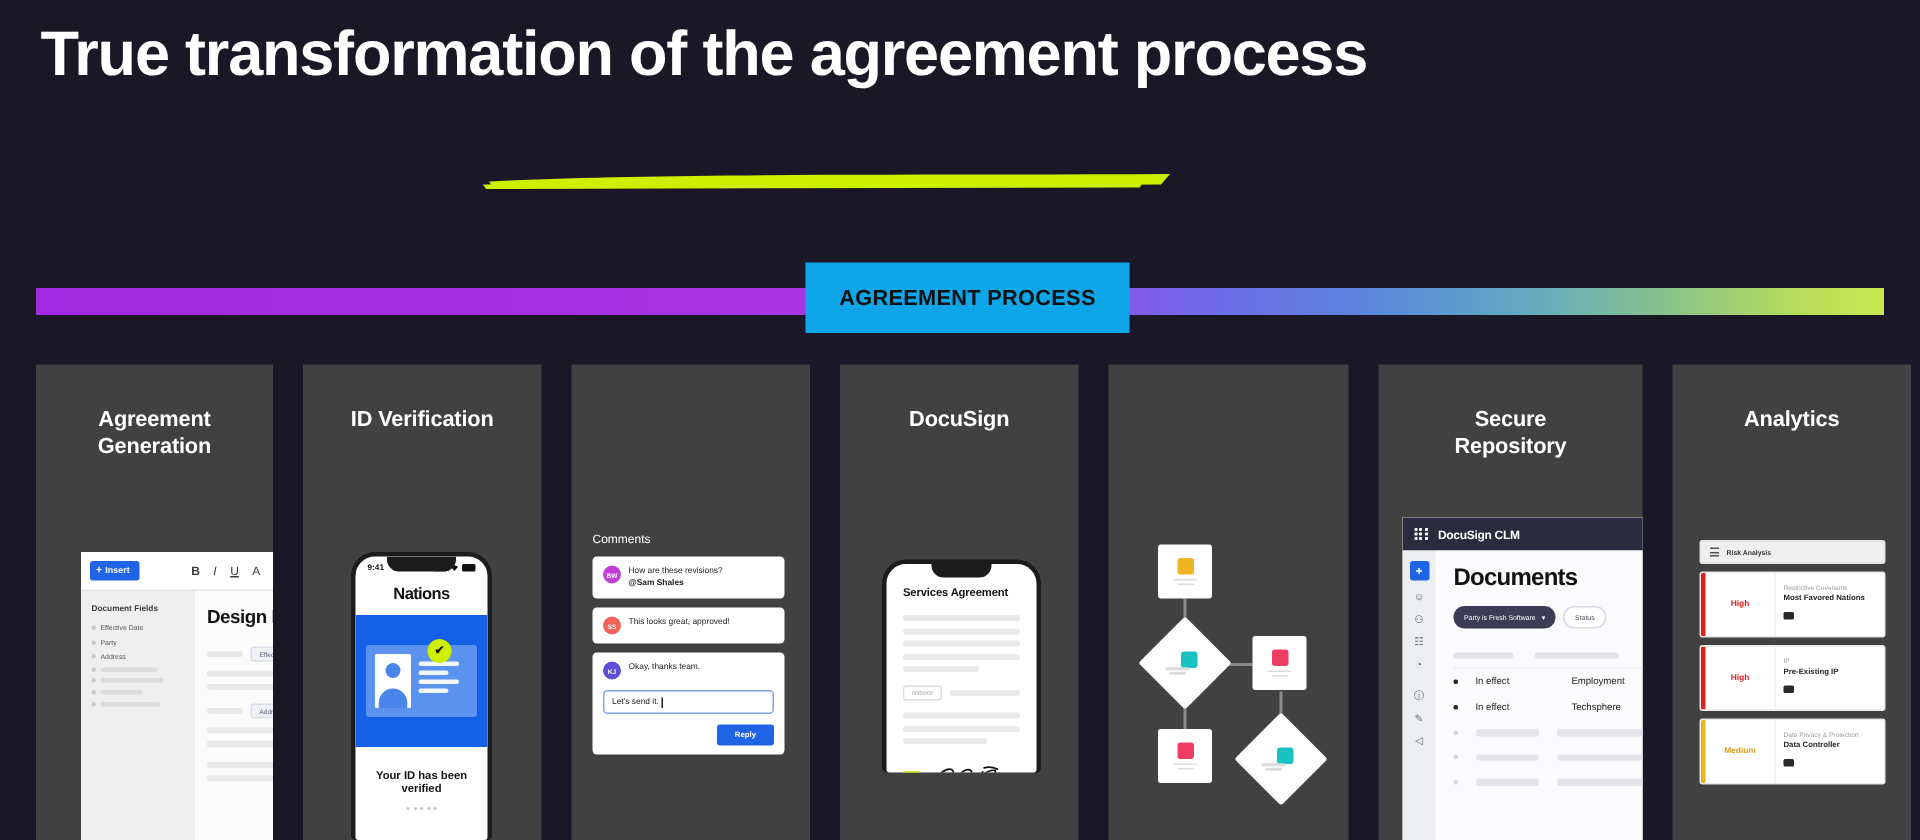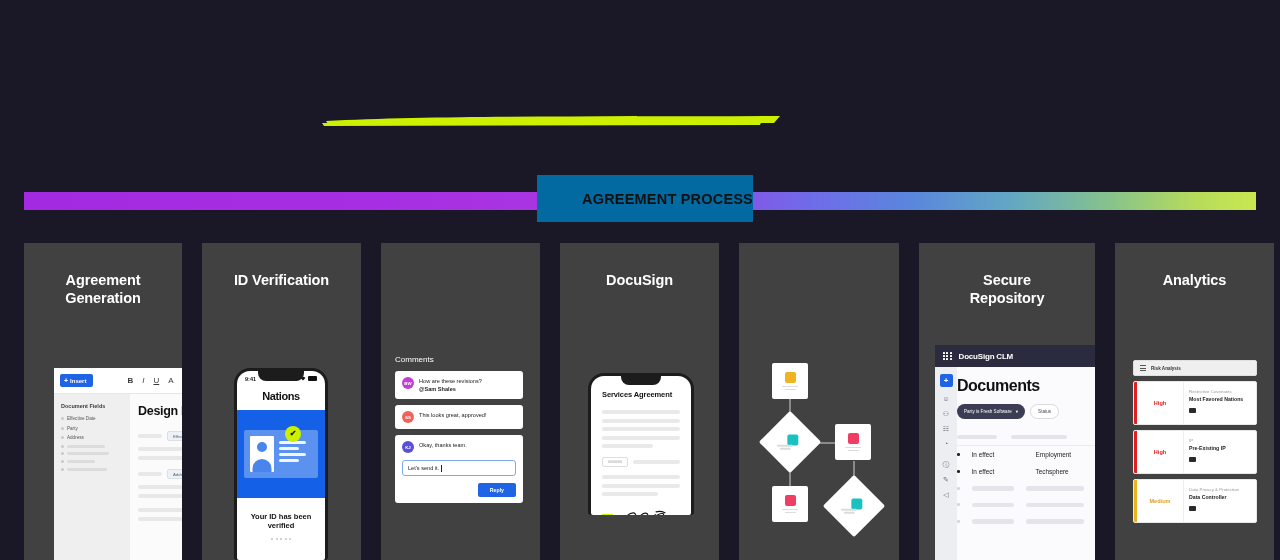--- a/index.html
+++ b/index.html
@@ -32,22 +32,22 @@
   .progress-bar {
     width: 100%; height: 100%;
     background: linear-gradient(90deg,
       #a32ae0 0%, #a72ee2 28%, #a935e2 42%,
       #8b4ee6 56%, #6f6ce9 64%, #5a86dd 72%,
       #62a7c4 80%, #86c28d 88%, #b6db5c 95%, #c9e84f 100%);
   }
   .badge {
     position: absolute; left: 537px; top: 175px;
     width: 216px; height: 47px;
-    background: #0369a1;
-    display: flex; align-items: center; justify-content: flex-end;
+    background: #0ea5e9;
+    display: flex; align-items: center; justify-content: center;
   }
   .badge span {
     color: #111111; font-size: 14.5px; font-weight: 700;
     letter-spacing: 0.2px;
   }
 
   
   .cards {
     position: absolute; left: 24px; top: 243px;
     width: 1236px; height: 317px;
@@ -215,21 +215,21 @@
     height: 22px; background: #2b2b40; display: flex; align-items: center;
     padding: 0 8px; gap: 7px;
   }
   .grid-icon { display: grid; grid-template-columns: repeat(3,2px); gap: 1.3px; }
   .grid-icon i { width: 2px; height: 2px; background: #ffffff; display: block; border-radius: .5px; }
   .clm-brand { color: #fff; font-size: 8px; font-weight: 700; letter-spacing: -0.2px; }
   .clm-body { display: flex; height: 193px; }
   .clm-rail { width: 22px; background: #eceef2; padding-top: 7px; display: flex; flex-direction: column; align-items: center; gap: 8px; }
   .rail-add { width: 13px; height: 13px; background: #1f64e5; border-radius: 2px; color: #fff; font-size: 8px; line-height: 13px; text-align: center; font-weight: 700; }
   .rail-ico { font-size: 7px; color: #6b6b78; line-height: 1; }
-  .clm-main { flex: 1; padding: 10px 10px 0 0; background: #fbfbfd; }
+  .clm-main { flex: 1; padding: 10px 10px 0 12px; background: #fbfbfd; }
   .clm-h1 { font-size: 16px; font-weight: 700; color: #111; letter-spacing: -0.5px; margin-bottom: 9px; }
   .clm-filters { display: flex; gap: 5px; margin-bottom: 10px; }
   .f-pill { background: #3c3c55; color: #ffffff; font-size: 4.6px; border-radius: 20px; padding: 4px 7px; display: flex; align-items: center; gap: 4px; white-space: nowrap; }
   .f-pill.ghost { background: #ffffff; border: 1px solid #d9d9e0; color: #4a4a58; }
   .clm-skelrow { display: flex; gap: 14px; padding: 6px 0; border-bottom: 1px solid #ececf0; }
   .clm-skelrow i { display: block; height: 4px; background: #e4e4ea; border-radius: 2px; }
   .clm-row { display: flex; gap: 12px; align-items: center; padding: 5px 0; }
   .clm-bullet { width: 2.6px; height: 2.6px; border-radius: 50%; background: #222; flex: 0 0 auto; }
   .clm-cell { font-size: 6.4px; color: #222; white-space: nowrap; }
   .clm-cell.w1 { width: 52px; }
@@ -256,20 +256,21 @@
   .risk-cat { font-size: 4.4px; color: #999; margin-bottom: 2px; }
   .risk-name { font-size: 5.2px; font-weight: 700; color: #222; }
   .risk-doc { width: 7px; height: 5px; background: #2a2a2a; border-radius: 1px; margin-top: 6px; }
 </style>
 </head>
 <body>
 
 <div class="stage">
 
   <div class="headline">
+    <span class="headline-line">True transformation of the agreement process</span>
   </div>
   <svg class="hl-underline" viewBox="0 0 462 14">
     <path d="M4 9 C 120 3, 300 5, 458 4 L 452 11 C 300 12, 110 13, 6 12 Z" fill="#ccf000"></path>
     <path d="M0 11 L 440 8 L 438 13 L 2 14 Z" fill="#ccf000"></path>
   </svg>
 
   <div class="progress-wrap">
     <div class="progress-bar"></div>
   </div>
   <div class="badge">

